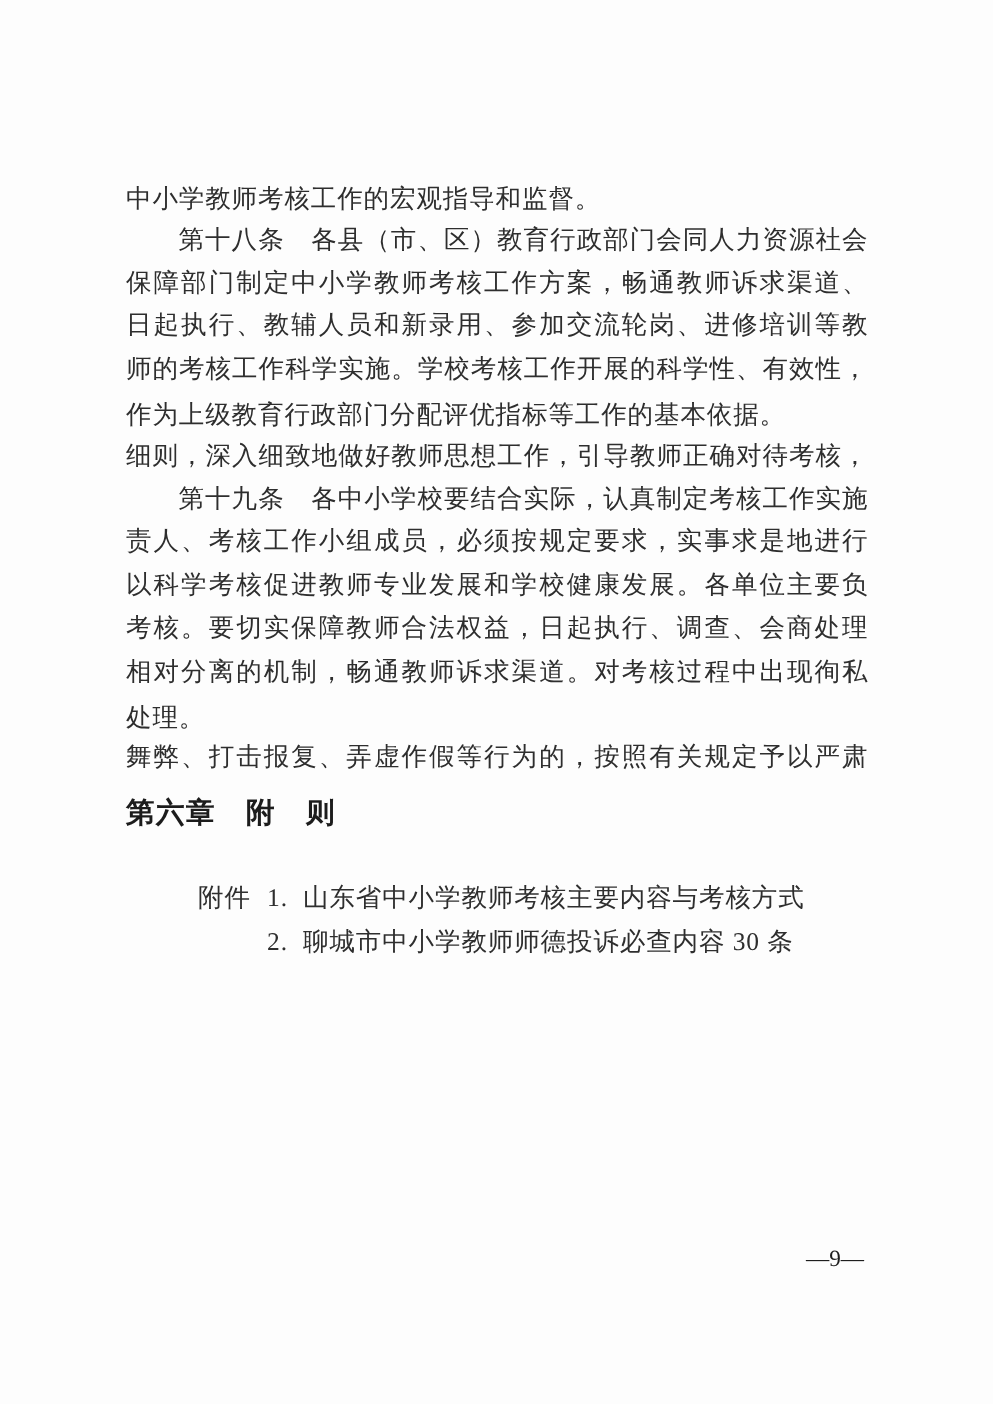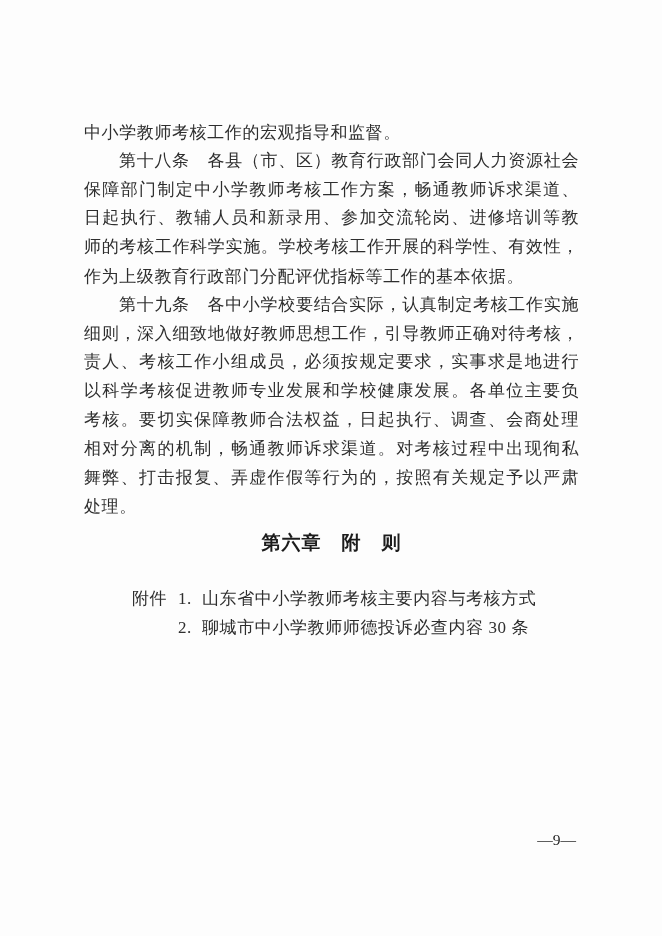--- a/index.html
+++ b/index.html
@@ -36,21 +36,21 @@
   .last {
     text-align: left;
   }
   .indent {
     text-indent: 35px;
   }
   .chapter-heading {
     margin-top: 7px;
     height: 28.8px;
     line-height: 28.8px;
-    text-align: center;
+    text-align: left;
     font-family: "Liberation Sans", "DejaVu Sans", sans-serif;
     font-weight: bold;
     font-size: 19px;
     letter-spacing: 1px;
     color: #1c1c1c;
   }
   .article-20 {
     margin-top: 12px;
   }
   .attachments {
@@ -99,28 +99,28 @@
 
     <div>
       <div class="line fill indent">第十八条　各县（市、区）教育行政部门会同人力资源社会</div>
       <div class="line fill">保障部门制定中小学教师考核工作方案，畅通教师诉求渠道、</div>
       <div class="line fill">日起执行、教辅人员和新录用、参加交流轮岗、进修培训等教</div>
       <div class="line fill">师的考核工作科学实施。学校考核工作开展的科学性、有效性，</div>
       <div class="line last">作为上级教育行政部门分配评优指标等工作的基本依据。</div>
     </div>
 
     <div>
+      <div class="line fill">细则，深入细致地做好教师思想工作，引导教师正确对待考核，</div>
       <div class="line fill indent">第十九条　各中小学校要结合实际，认真制定考核工作实施</div>
-      <div class="line fill">细则，深入细致地做好教师思想工作，引导教师正确对待考核，</div>
       <div class="line fill">责人、考核工作小组成员，必须按规定要求，实事求是地进行</div>
       <div class="line fill">以科学考核促进教师专业发展和学校健康发展。各单位主要负</div>
       <div class="line fill">考核。要切实保障教师合法权益，日起执行、调查、会商处理</div>
       <div class="line fill">相对分离的机制，畅通教师诉求渠道。对考核过程中出现徇私</div>
+      <div class="line last">处理。</div>
       <div class="line fill">舞弊、打击报复、弄虚作假等行为的，按照有关规定予以严肃</div>
-      <div class="line last">处理。</div>
     </div>
 
     <div class="chapter-heading">第六章　附　则</div>
 
 
     <div class="attachments">
       <div class="attach-row">
         <span class="attach-label">附件</span>
         <span class="attach-num">1.</span>
         <span class="attach-title">山东省中小学教师考核主要内容与考核方式</span>

